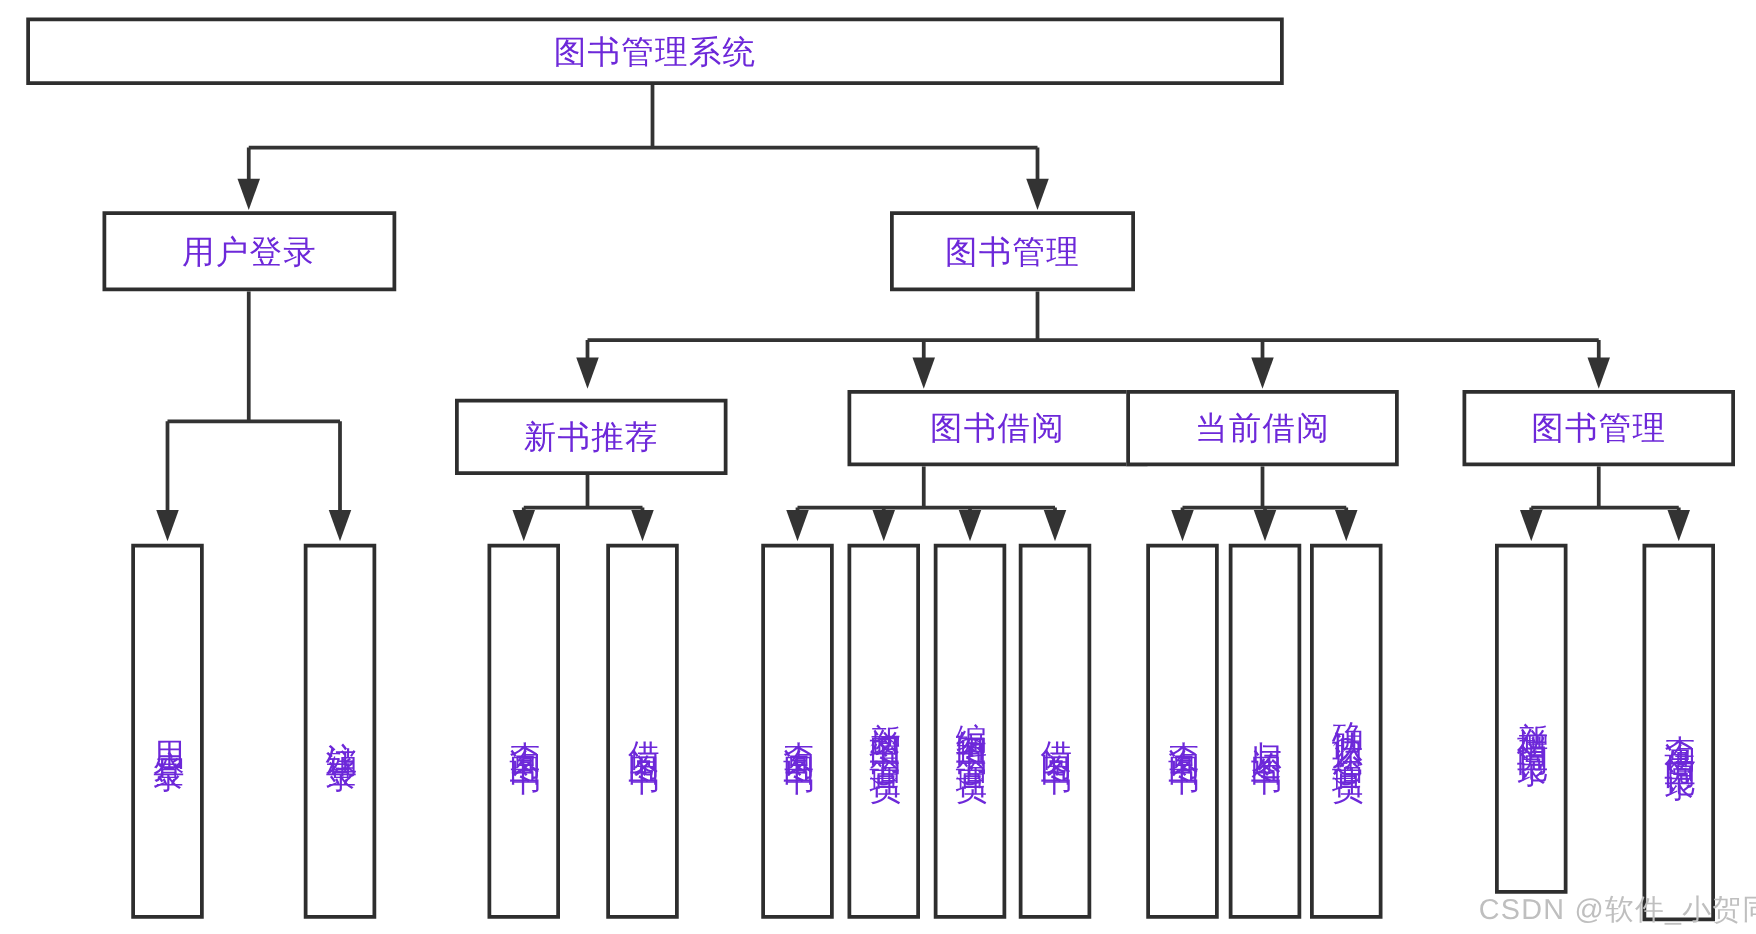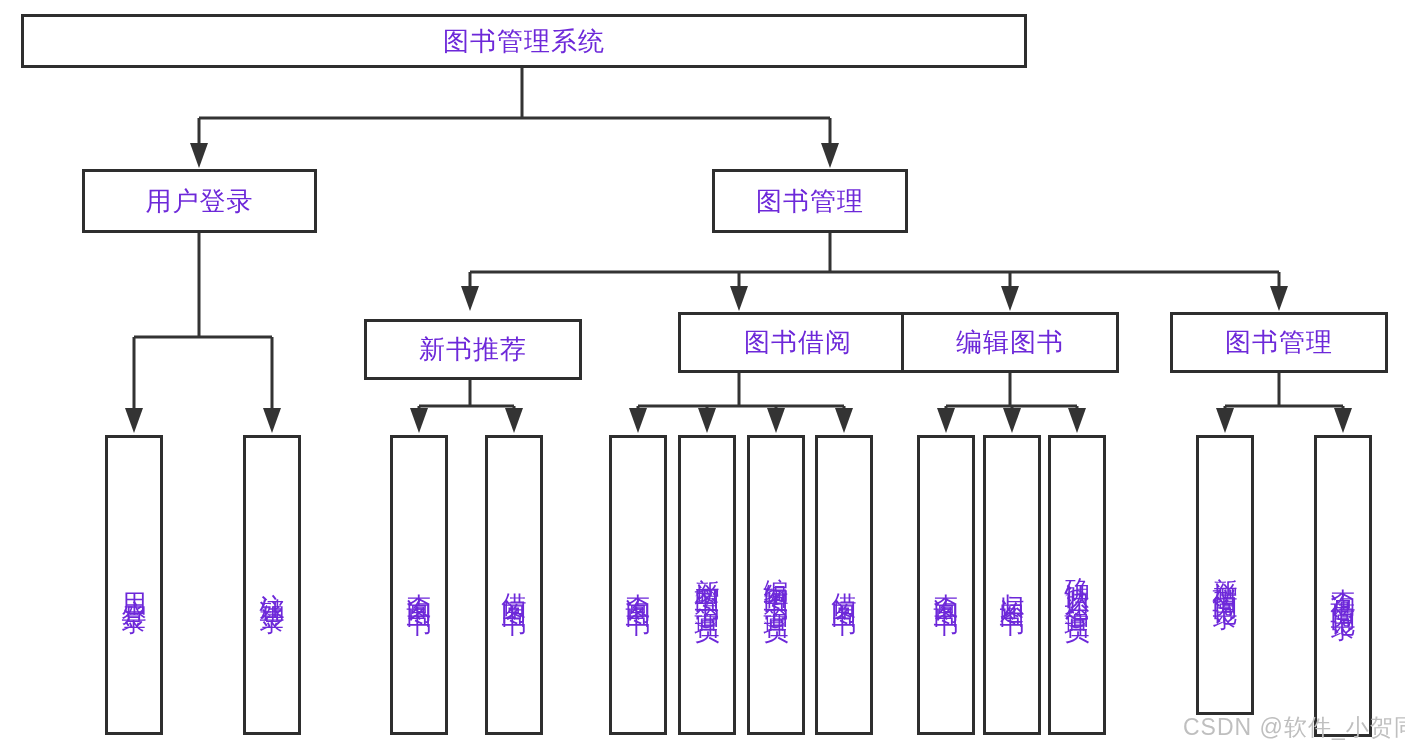--- a/index.html
+++ b/index.html
@@ -94,21 +94,21 @@
     <span class="h-label">图书管理</span>
   </div>
 
   <div class="node" style="left:364px; top:319px; width:218px; height:61px;">
     <span class="h-label">新书推荐</span>
   </div>
   <div class="node" style="left:666px; top:312px; width:240px; height:61px;margin-left:12px;">
     <span class="h-label">图书借阅</span>
   </div>
   <div class="node" style="left:901px; top:312px; width:218px; height:61px;">
-    <span class="h-label">编辑图书</span>
+    <span class="h-label">当前借阅</span>
   </div>
   <div class="node" style="left:1170px; top:312px; width:218px; height:61px;">
     <span class="h-label">图书管理</span>
   </div>
 
   <div class="node vnode" style="left:105px; top:435px; width:58px; height:300px;">
     <span class="vtext">用户登录</span>
   </div>
   <div class="node vnode" style="left:243px; top:435px; width:58px; height:300px;">
     <span class="vtext">注销登录</span>

